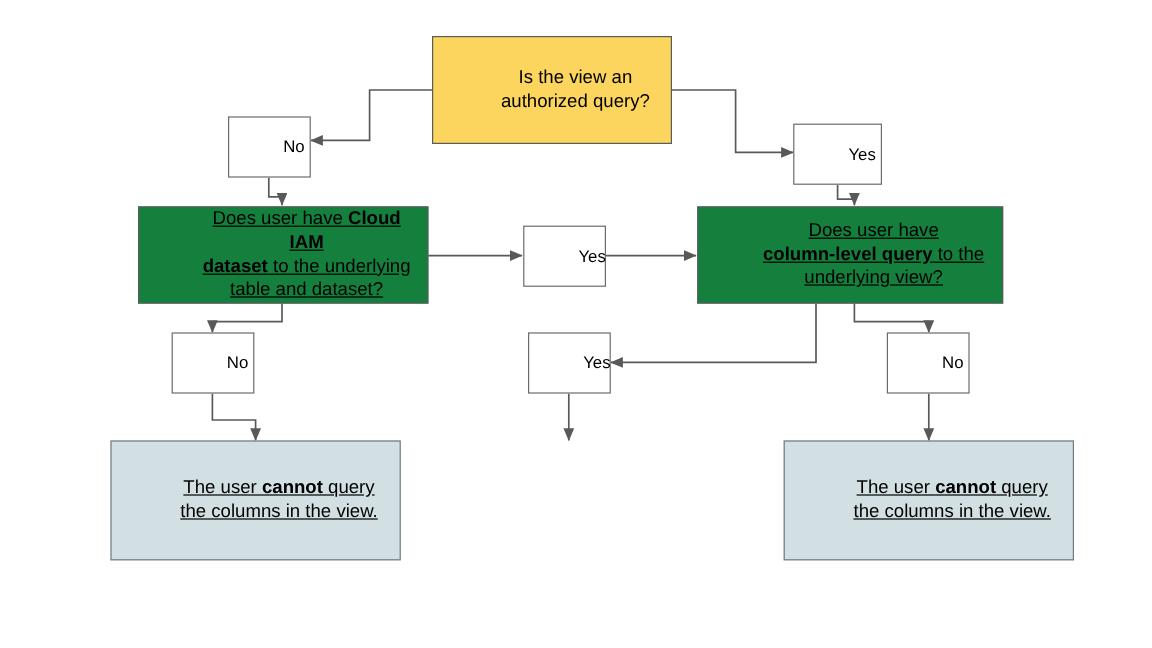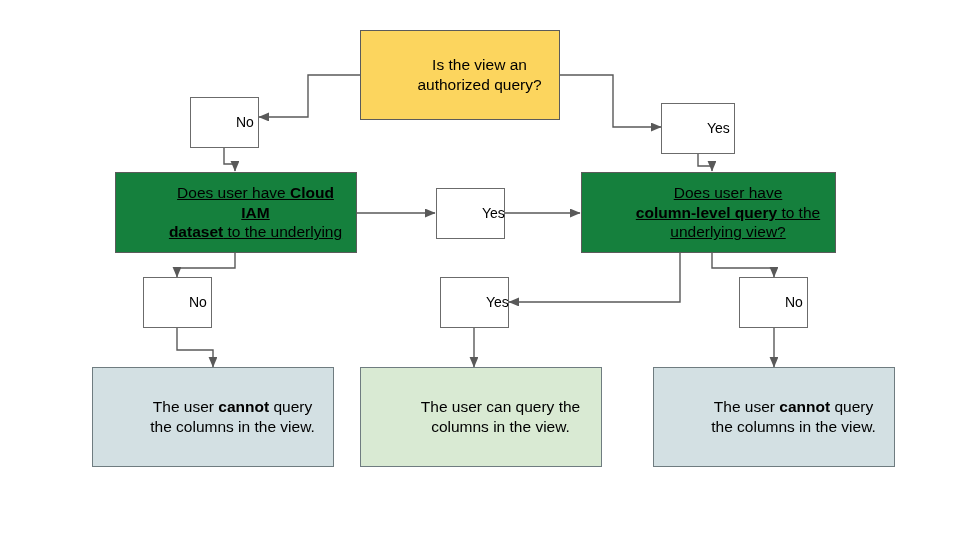--- a/index.html
+++ b/index.html
@@ -54,20 +54,21 @@
   .n-blue {
     background: #15803d;
     text-decoration: underline;
   }
   .n-result {
     border: 1px solid #6f7c80;
     font-size: 15.5px;
   }
   .n-gray-blue {
     background: #d3e0e3;
+    text-decoration: underline;
   }
   .n-green {
     background: #d9ead3;
   }
   .n-label {
     background: #ffffff;
     border: 1px solid #6b6b6b;
     font-size: 14px;
   }
   b {
@@ -119,21 +120,21 @@
 
   <div class="node n-label" style="left:190px; top:97px; width:69px; height:51px;">
     <span class="txt">No</span>
   </div>
 
   <div class="node n-label" style="left:661px; top:103px; width:74px; height:51px;">
     <span class="txt">Yes</span>
   </div>
 
   <div class="node decision-main n-blue" style="left:115px; top:172px; width:242px; height:81px;">
-    <span class="txt"><span>Does user have </span><b>Cloud IAM</b><br><b>dataset</b><span> to the underlying</span><br></span>
+    <span class="txt"><span>Does user have </span><b>Cloud IAM</b><br><b>dataset</b><span> to the underlying</span><br><span>table and dataset?</span></span>
   </div>
 
   <div class="node n-label" style="left:436px; top:188px; width:69px; height:51px;">
     <span class="txt">Yes</span>
   </div>
 
   <div class="node decision-main n-blue" style="left:581px; top:172px; width:255px; height:81px;">
     <span class="txt"><span>Does user have</span><br><b>column-level query</b><span> to the</span><br><span>underlying view?</span></span>
   </div>
 
@@ -146,21 +147,18 @@
   </div>
 
   <div class="node n-label" style="left:739px; top:277px; width:69px; height:51px;">
     <span class="txt">No</span>
   </div>
 
   <div class="node n-result n-gray-blue" style="left:92px; top:367px; width:242px; height:100px;">
     <span class="txt"><span>The user </span><b>cannot</b><span> query</span><br><span>the columns in the view.</span></span>
   </div>
 
-  <div class="node n-result n-green" style="left:360px; top:367px; width:242px; height:100px;">
-    <span class="txt"><span>The user can query the</span><br><span>columns in the view.</span></span>
-  </div>
 
   <div class="node n-result n-gray-blue" style="left:653px; top:367px; width:242px; height:100px;">
     <span class="txt"><span>The user </span><b>cannot</b><span> query</span><br><span>the columns in the view.</span></span>
   </div>
 
 </div>
 
 </body></html>

